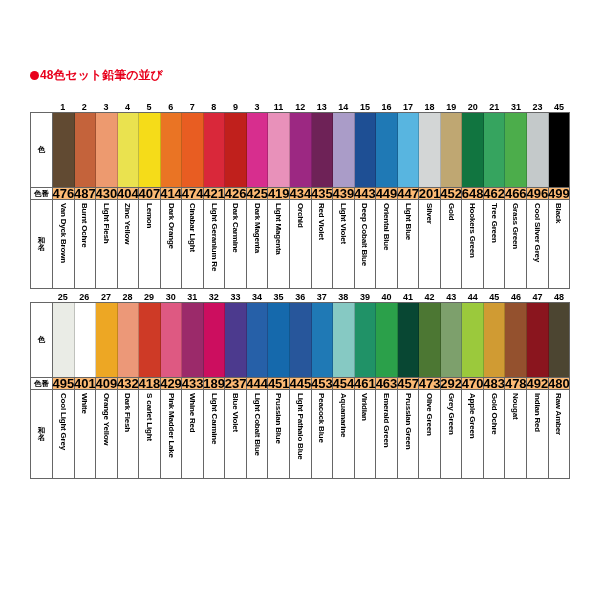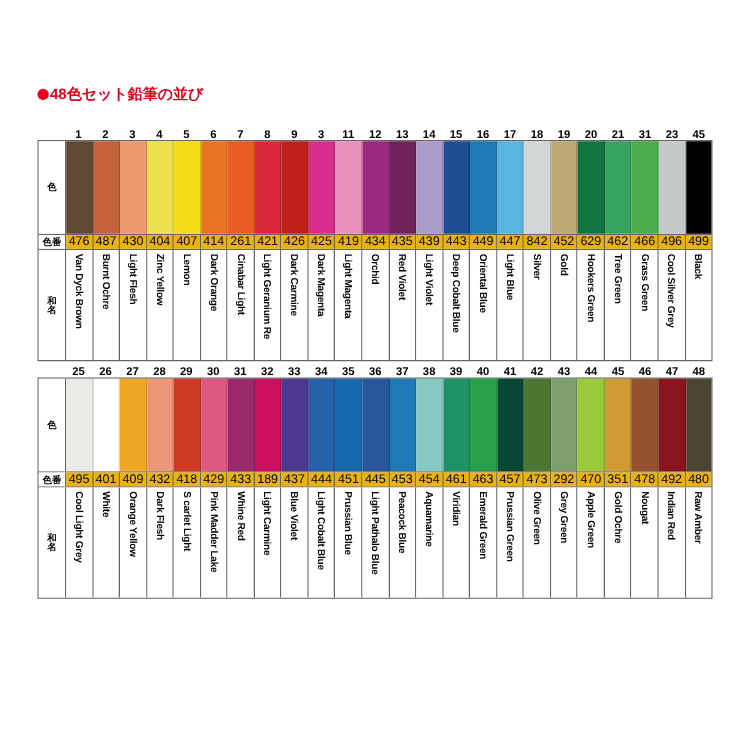--- a/index.html
+++ b/index.html
@@ -111,24 +111,24 @@
 
   .code-row {
     border-top: 1px solid #666;
     border-bottom: 1px solid #666;
   }
   .code-row .cell {
     border-right: 1px solid #666;
     display: flex;
     align-items: center;
     justify-content: center;
-    font-size: 10px;
-    font-weight: normal;
+    font-size: 13px;
+    font-weight: bold;
     color: #000;
-    background: #eab308;
+    background: #fdba74;
     line-height: 9px;
   }
   .code-row .cell:last-child { border-right: none; }
 
   .name-row .cell {
     border-right: 1px solid #666;
     background: #fff;
     position: relative;
     overflow: hidden;
   }
@@ -223,34 +223,34 @@
       <div class="trow code-row">
         <div class="rowlabel tiny">
             <span class="vjp">色番</span>
           </div>
       <div class="cell">476</div>
           <div class="cell">487</div>
           <div class="cell">430</div>
           <div class="cell">404</div>
           <div class="cell">407</div>
           <div class="cell">414</div>
-          <div class="cell">261</div>
+          <div class="cell">474</div>
           <div class="cell">421</div>
           <div class="cell">426</div>
           <div class="cell">425</div>
           <div class="cell">419</div>
           <div class="cell">434</div>
           <div class="cell">435</div>
           <div class="cell">439</div>
           <div class="cell">443</div>
           <div class="cell">449</div>
           <div class="cell">447</div>
-          <div class="cell">842</div>
+          <div class="cell">201</div>
           <div class="cell">452</div>
-          <div class="cell">629</div>
+          <div class="cell">648</div>
           <div class="cell">462</div>
           <div class="cell">466</div>
           <div class="cell">496</div>
           <div class="cell">499</div>
         </div>
       <div class="trow name-row">
         <div class="rowlabel stacked">
           <span class="vjp">和</span>
           <span class="vjp">名</span>
         </div>
@@ -393,33 +393,33 @@
             <span class="vjp">色番</span>
           </div>
       <div class="cell">495</div>
           <div class="cell">401</div>
           <div class="cell">409</div>
           <div class="cell">432</div>
           <div class="cell">418</div>
           <div class="cell">429</div>
           <div class="cell">433</div>
           <div class="cell">189</div>
-          <div class="cell">437</div>
+          <div class="cell">237</div>
           <div class="cell">444</div>
           <div class="cell">451</div>
           <div class="cell">445</div>
           <div class="cell">453</div>
           <div class="cell">454</div>
           <div class="cell">461</div>
           <div class="cell">463</div>
           <div class="cell">457</div>
           <div class="cell">473</div>
           <div class="cell">292</div>
           <div class="cell">470</div>
-          <div class="cell">351</div>
+          <div class="cell">483</div>
           <div class="cell">478</div>
           <div class="cell">492</div>
           <div class="cell">480</div>
         </div>
       <div class="trow name-row">
         <div class="rowlabel stacked">
           <span class="vjp">和</span>
           <span class="vjp">名</span>
         </div>
       <div class="cell">

